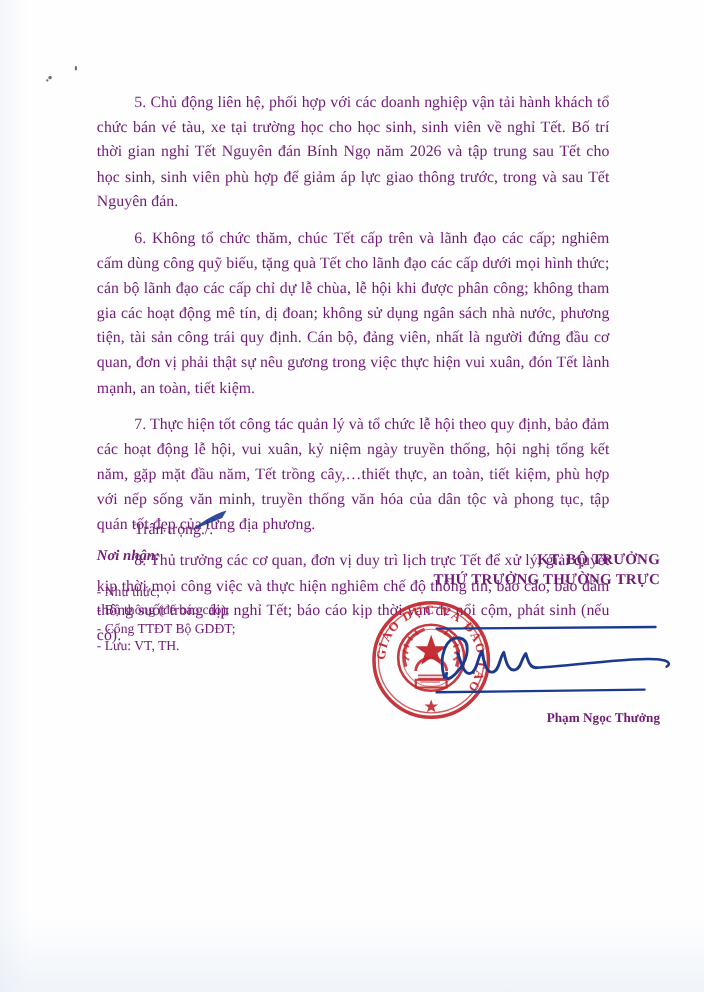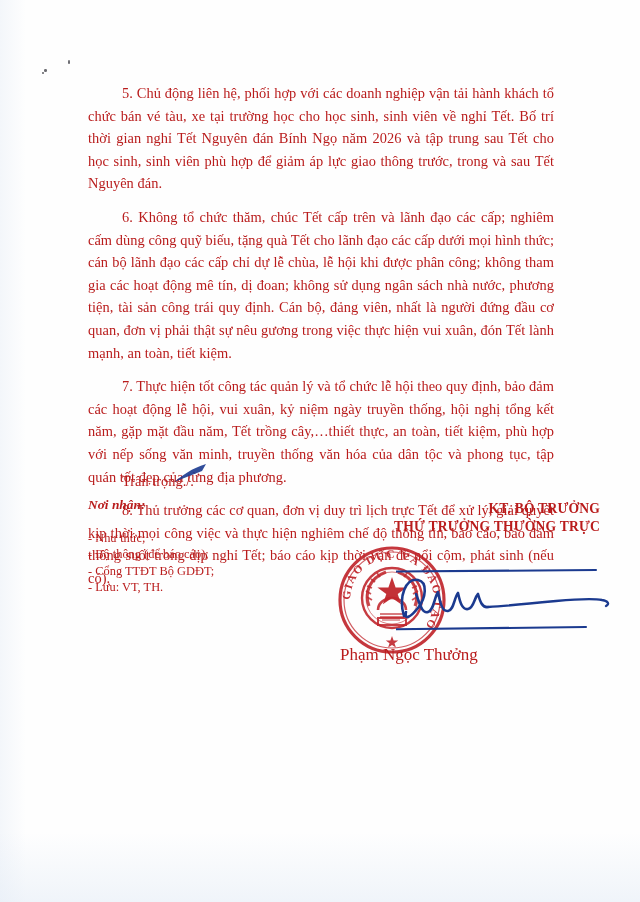--- a/index.html
+++ b/index.html
@@ -7,21 +7,21 @@
     padding: 0;
     background: #ffffff;
   }
   #page {
     position: relative;
     width: 640px;
     height: 902px;
     background: #fefefe;
     overflow: hidden;
     font-family: "Liberation Serif", "DejaVu Serif", serif;
-    color: #b91c1c;
+    color: #701a75;
   }
   
   .scan-tint-bottom {
     position: absolute;
     left: 0; right: 0; bottom: 0;
     height: 70px;
     background: linear-gradient(to bottom, rgba(255,255,255,0) 0%, rgba(228,236,246,0.55) 100%);
     pointer-events: none;
   }
   .scan-tint-left {
@@ -100,23 +100,23 @@
     font-weight: bold;
     font-size: 13.6px;
     line-height: 18px;
     letter-spacing: 0.2px;
   }
   .sign-name {
     position: absolute;
     left: 340px;
     top: 645px;
     width: 260px;
-    text-align: left;
-    font-weight: normal;
-    font-size: 17px;
+    text-align: right;
+    font-weight: bold;
+    font-size: 12px;
   }
 
   
   .seal {
     position: absolute;
     left: 336px;
     top: 544px;
     width: 112px;
     height: 112px;
     pointer-events: none;

